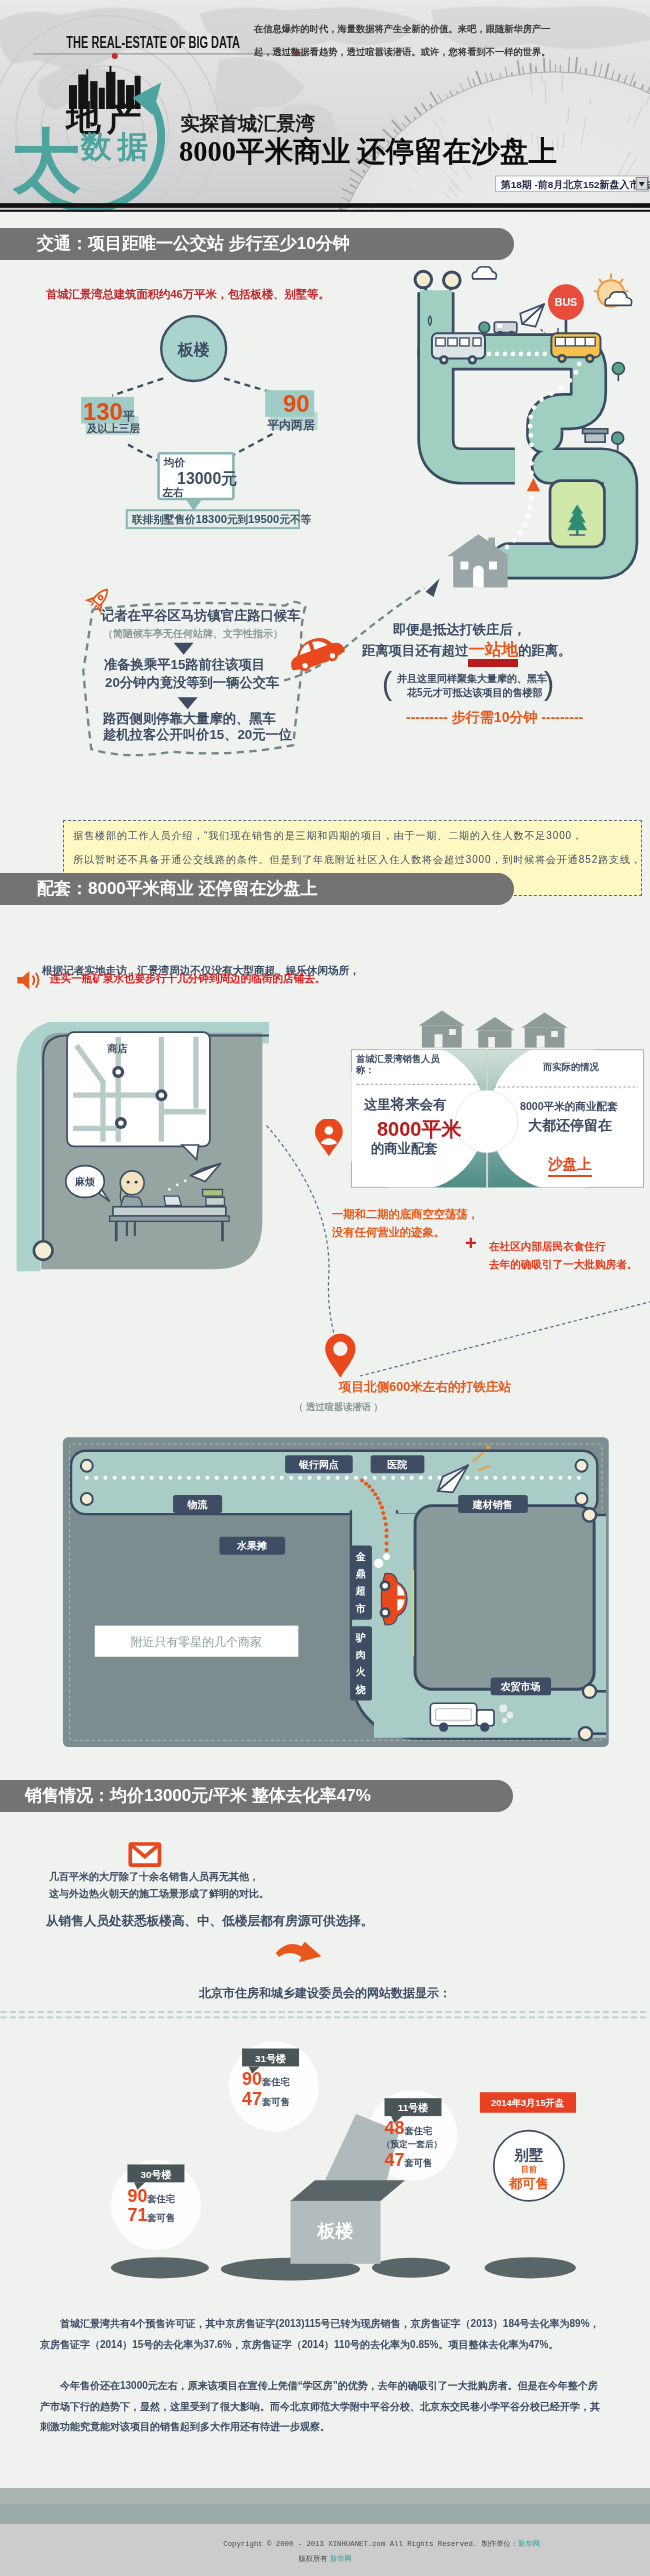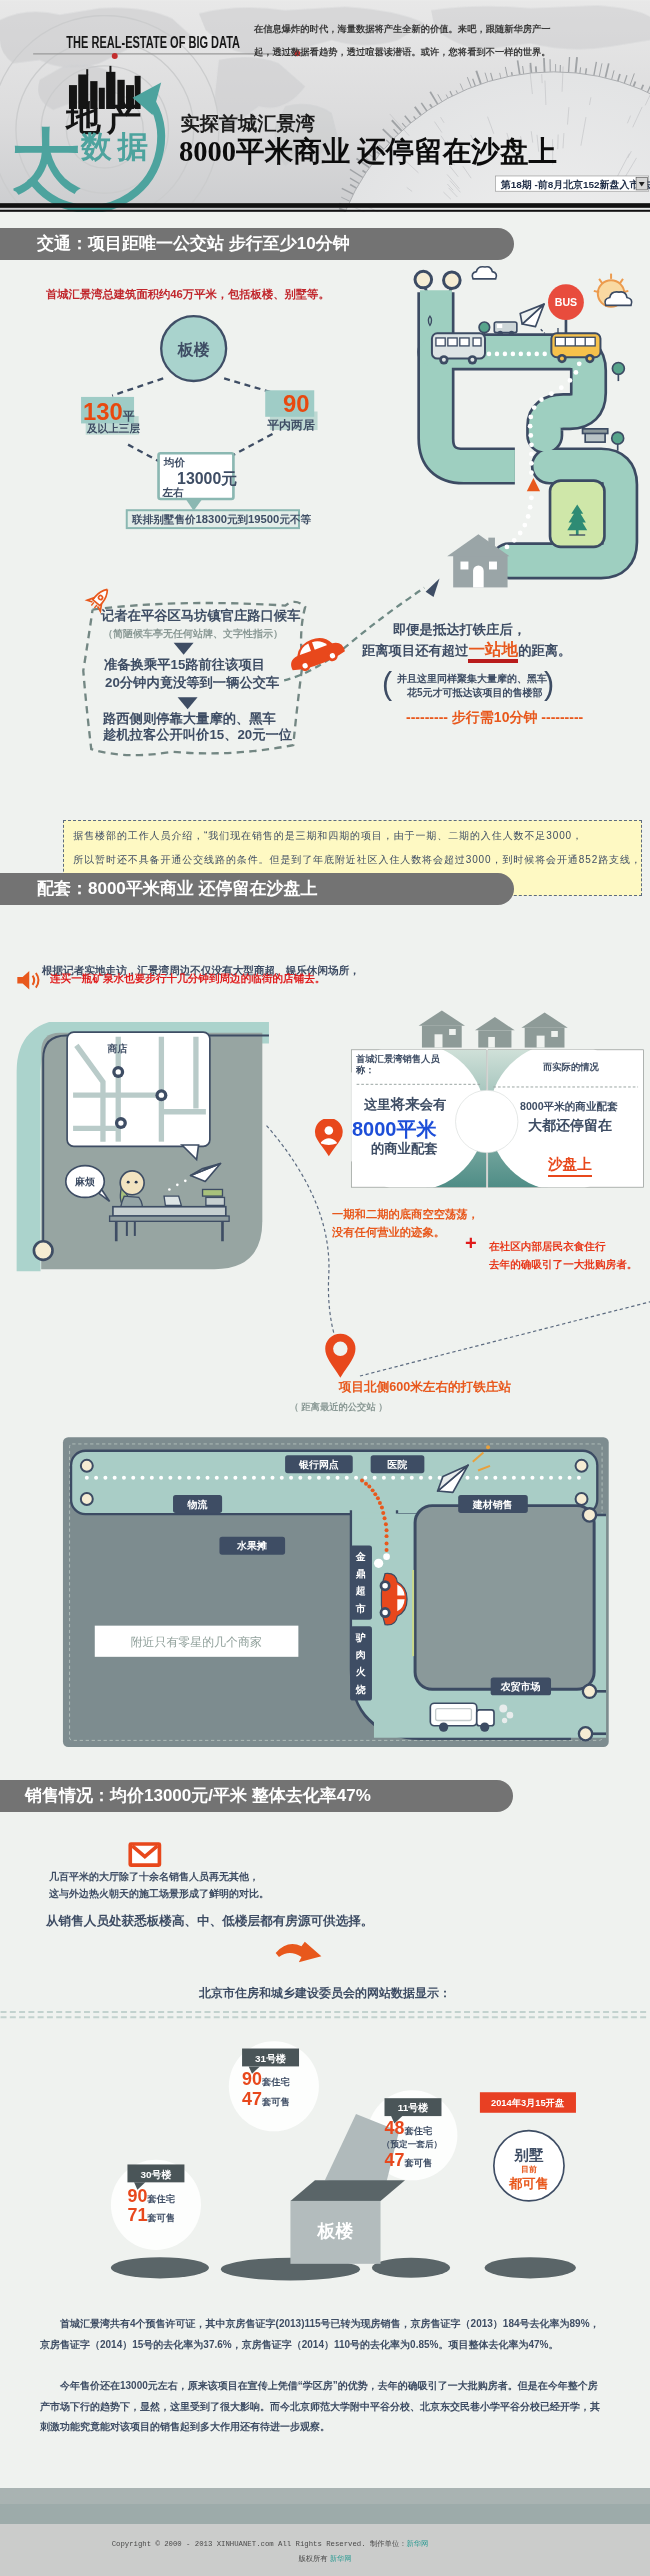--- a/index.html
+++ b/index.html
@@ -492,21 +492,21 @@
 </svg>
 
 <div class="abs navy" style="left:101px;top:607px;font-size:13.3px;font-weight:bold;">记者在平谷区马坊镇官庄路口候车</div>
 <div class="abs" style="left:103px;top:627px;font-size:10px;font-weight:bold;color:#8a9995;">（简陋候车亭无任何站牌、文字性指示）</div>
 <div class="abs navy" style="left:104px;top:656px;font-size:13.3px;font-weight:bold;">准备换乘平15路前往该项目</div>
 <div class="abs navy" style="left:105px;top:674px;font-size:13.3px;font-weight:bold;">20分钟内竟没等到一辆公交车</div>
 <div class="abs navy" style="left:103px;top:710px;font-size:13.3px;font-weight:bold;">路西侧则停靠大量摩的、黑车</div>
 <div class="abs navy" style="left:103px;top:726px;font-size:13.3px;font-weight:bold;">趁机拉客公开叫价15、20元一位</div>
 
 <div class="abs navy" style="left:393px;top:621px;font-size:13.3px;font-weight:bold;">即便是抵达打铁庄后，</div>
-<div class="abs navy" style="left:362px;top:639px;font-size:13.3px;font-weight:bold;">距离项目还有超过<span style="color:#e8581c;border-bottom:4px solid #b91c1c;font-size:16.6px;">一站地</span>的距离。</div>
+<div class="abs navy" style="left:362px;top:639px;font-size:13.3px;font-weight:bold;">距离项目还有超过<span style="color:#e8581c;border-bottom:8px solid #b91c1c;font-size:16.6px;">一站地</span>的距离。</div>
 <div class="abs navy" style="left:382px;top:666px;font-size:30.5px;font-weight:normal;color:#3e4d64;">(</div>
 <div class="abs navy" style="left:544px;top:666px;font-size:30.5px;font-weight:normal;color:#3e4d64;">)</div>
 <div class="abs navy" style="left:397px;top:672px;font-size:10px;font-weight:bold;">并且这里同样聚集大量摩的、黑车</div>
 <div class="abs navy" style="left:407px;top:686px;font-size:10px;font-weight:bold;">花5元才可抵达该项目的售楼部</div>
 <div class="abs" style="left:406px;top:709px;font-size:14px;font-weight:bold;color:#e8581c;">--------- 步行需10分钟 ---------</div>
 
 <div class="abs" style="left:63px;top:820px;width:558px;height:67px;border:0.7px dashed #5c6b80;padding:3.3px 9.3px;font-size:10px;font-weight:normal;color:#3e4d64;letter-spacing:0.9px;line-height:24px;background:#fef9c3;white-space:nowrap;">据售楼部的工作人员介绍，“我们现在销售的是三期和四期的项目，由于一期、二期的入住人数不足3000，<br>所以暂时还不具备开通公交线路的条件。但是到了年底附近社区入住人数将会超过3000，到时候将会开通852路支线，<br>而且根据北京市的统一规划，地铁平谷线也将在2020年以前开通。”</div>
 
 <div class="abs bar" style="left:0;top:873px;">配套：8000平米商业 还停留在沙盘上</div>
 
@@ -620,21 +620,21 @@
       <rect x="211" y="4" width="90" height="207" fill="url(#tealv)"></rect>
       <circle cx="324" cy="105" r="112" fill="#fff"></circle>
     </g>
 <circle cx="209" cy="112" r="47" fill="#fff" stroke="#d8dcda" stroke-width="1"></circle>
 <line x1="13" y1="56" x2="200" y2="56" stroke="#9aa5a2" stroke-width="1.5" stroke-dasharray="4 3"></line>
 <line x1="219" y1="60" x2="437" y2="60" stroke="#9aa5a2" stroke-width="1.5" stroke-dasharray="4 3"></line>
 </svg>
 <div class="abs navy" style="left:356px;top:1054px;font-size:9.3px;font-weight:bold;line-height:11.3px;">首城汇景湾销售人员<br>称：</div>
 <div class="abs navy" style="left:543px;top:1061px;font-size:9.3px;font-weight:bold;">而实际的情况</div>
 <div class="abs navy" style="left:364px;top:1095px;font-size:13.3px;font-weight:bold;">这里<span style="font-size:14.6px;">将来</span>会有</div>
-<div class="abs" style="left:352px;top:1116px;font-size:20px;font-weight:bold;color:#1d4ed8;">8000平米</div>
+<div class="abs" style="left:377px;top:1116px;font-size:20px;font-weight:bold;color:#b91c1c;">8000平米</div>
 <div class="abs navy" style="left:371px;top:1140px;font-size:13.3px;font-weight:bold;">的商业配套</div>
 <div class="abs navy" style="left:520px;top:1100px;font-size:10.6px;font-weight:bold;">8000平米的商业配套</div>
 <div class="abs navy" style="left:528px;top:1117px;font-size:14px;font-weight:bold;">大都还停留在</div>
 <div class="abs" style="left:548px;top:1135px;font-size:14.6px;font-weight:bold;color:#e8481c;border-bottom:2px solid #e8481c;padding-bottom:0.7px;margin-top:20px;">沙盘上</div>
 
 <svg class="abs" style="left:313px;top:1119px;" width="33" height="40" viewBox="0 0 50 60">
 <path d="M 24,56 C 18,46 10,38 6,30 a 21,21 0 1 1 36,0 c -4,8 -12,16 -18,26 Z" fill="#e8481c"></path>
 <circle cx="24" cy="17" r="6.5" fill="#fff"></circle>
 <path d="M 12,35 q 12,-12 24,0 l 0,2 q -12,4 -24,0 Z" fill="#fff"></path>
 </svg>
@@ -648,21 +648,21 @@
 <svg class="abs" style="left:252px;top:1115px;" width="412px" height="265" viewBox="0 0 620 400">
 <path d="M 21,16 Q 120,130 115,240 Q 112,295 125,338" fill="none" stroke="#5c6b80" stroke-width="1.8" stroke-dasharray="5 4"></path>
 <path d="M 162,394 Q 340,348 600,282" fill="none" stroke="#5c6b80" stroke-width="1.8" stroke-dasharray="5 4"></path>
 </svg>
 
 <svg class="abs" style="left:323px;top:1333px;" width="36" height="46" viewBox="0 0 54 70">
 <path d="M 26,68 C 12,46 3,37 3,24 a 23,23 0 1 1 46,0 c 0,13 -9,22 -23,44 Z" fill="#e8481c"></path>
 <circle cx="26" cy="24" r="11" fill="#eff2ef"></circle>
 </svg>
 <div class="abs" style="left:166px;top:1379px;width:345px;text-align:right;font-size:12.6px;font-weight:bold;color:#e8581c;">项目北侧600米左右的打铁庄站</div>
-<div class="abs" style="left:166px;top:1401px;width:345px;text-align:center;font-size:9.3px;font-weight:bold;color:#8a9995;">（ 距离最近的公交站 ）</div>
+<div class="abs" style="left:166px;top:1401px;width:345px;text-align:center;font-size:9.3px;font-weight:bold;color:#8a9995;">（ 透过喧嚣读潜语 ）</div>
 
 <svg class="abs" style="left:60px;top:1434px;" width="551" height="315" viewBox="0 0 830 475" xmlns="http://www.w3.org/2000/svg">
 <rect x="4" y="5" width="823" height="467" rx="8" fill="#7d8c8f"></rect>
 <rect x="14" y="15" width="803" height="447" rx="4" fill="none" stroke="#aebbb8" stroke-width="1.5" stroke-dasharray="5 4"></rect>
 
 <rect x="18" y="27" width="790" height="92" rx="20" fill="none" stroke="#3c4b63" stroke-width="7"></rect>
 <rect x="18" y="27" width="790" height="92" rx="20" fill="#a9cdc6"></rect>
 
 <path d="M 473,115 V 355 Q 473,425 543,425 H 770" fill="none" stroke="#3c4b63" stroke-width="73"></path>
 <path d="M 473,112 V 355 Q 473,422 540,422 H 770" fill="none" stroke="#a9cdc6" stroke-width="66"></path>
@@ -873,15 +873,15 @@
 </g>
 </svg>
 
 <div class="abs navy" style="left:40px;top:2314px;width:563px;font-size:10px;font-weight:bold;line-height:20.6px;text-indent:2em;">首城汇景湾共有4个预售许可证，其中京房售证字(2013)115号已转为现房销售，京房售证字（2013）184号去化率为89%，京房售证字（2014）15号的去化率为37.6%，京房售证字（2014）110号的去化率为0.85%。项目整体去化率为47%。</div>
 <div class="abs navy" style="left:40px;top:2376px;width:563px;font-size:10px;font-weight:bold;line-height:20.6px;text-indent:2em;">今年售价还在13000元左右，原来该项目在宣传上凭借“学区房”的优势，去年的确吸引了一大批购房者。但是在今年整个房产市场下行的趋势下，显然，这里受到了很大影响。而今北京师范大学附中平谷分校、北京东交民巷小学平谷分校已经开学，其刺激功能究竟能对该项目的销售起到多大作用还有待进一步观察。</div>
 
 <div class="abs" style="left:0;top:2488px;width:650px;height:16px;background:#a9b3b2;"></div>
 <div class="abs" style="left:0;top:2504px;width:650px;height:20px;background:#9dabaa;"></div>
 <div class="abs" style="left:0;top:2524px;width:650px;height:52px;background:#cbcccb;"></div>
 
-<div class="abs" style="left:0;top:2539px;width:540px;text-align:center;font-family:'Liberation Mono',monospace;font-size:7.3px;color:#4a4a4a;">Copyright © 2000 - 2013 XINHUANET.com  All Rights Reserved.  <span style="font-family:'Liberation Sans',sans-serif;">制作单位：<span style="color:#2e9c94;">新华网</span></span></div>
+<div class="abs" style="left:0;top:2539px;width:540px;text-align:right;font-family:'Liberation Mono',monospace;font-size:7.3px;color:#4a4a4a;">Copyright © 2000 - 2013 XINHUANET.com  All Rights Reserved.  <span style="font-family:'Liberation Sans',sans-serif;">制作单位：<span style="color:#2e9c94;">新华网</span></span></div>
 <div class="abs" style="left:0;top:2554px;width:650px;text-align:center;font-size:7.3px;color:#4a4a4a;">版权所有 <span style="color:#2e9c94;">新华网</span></div>
 
 
 </body></html>

